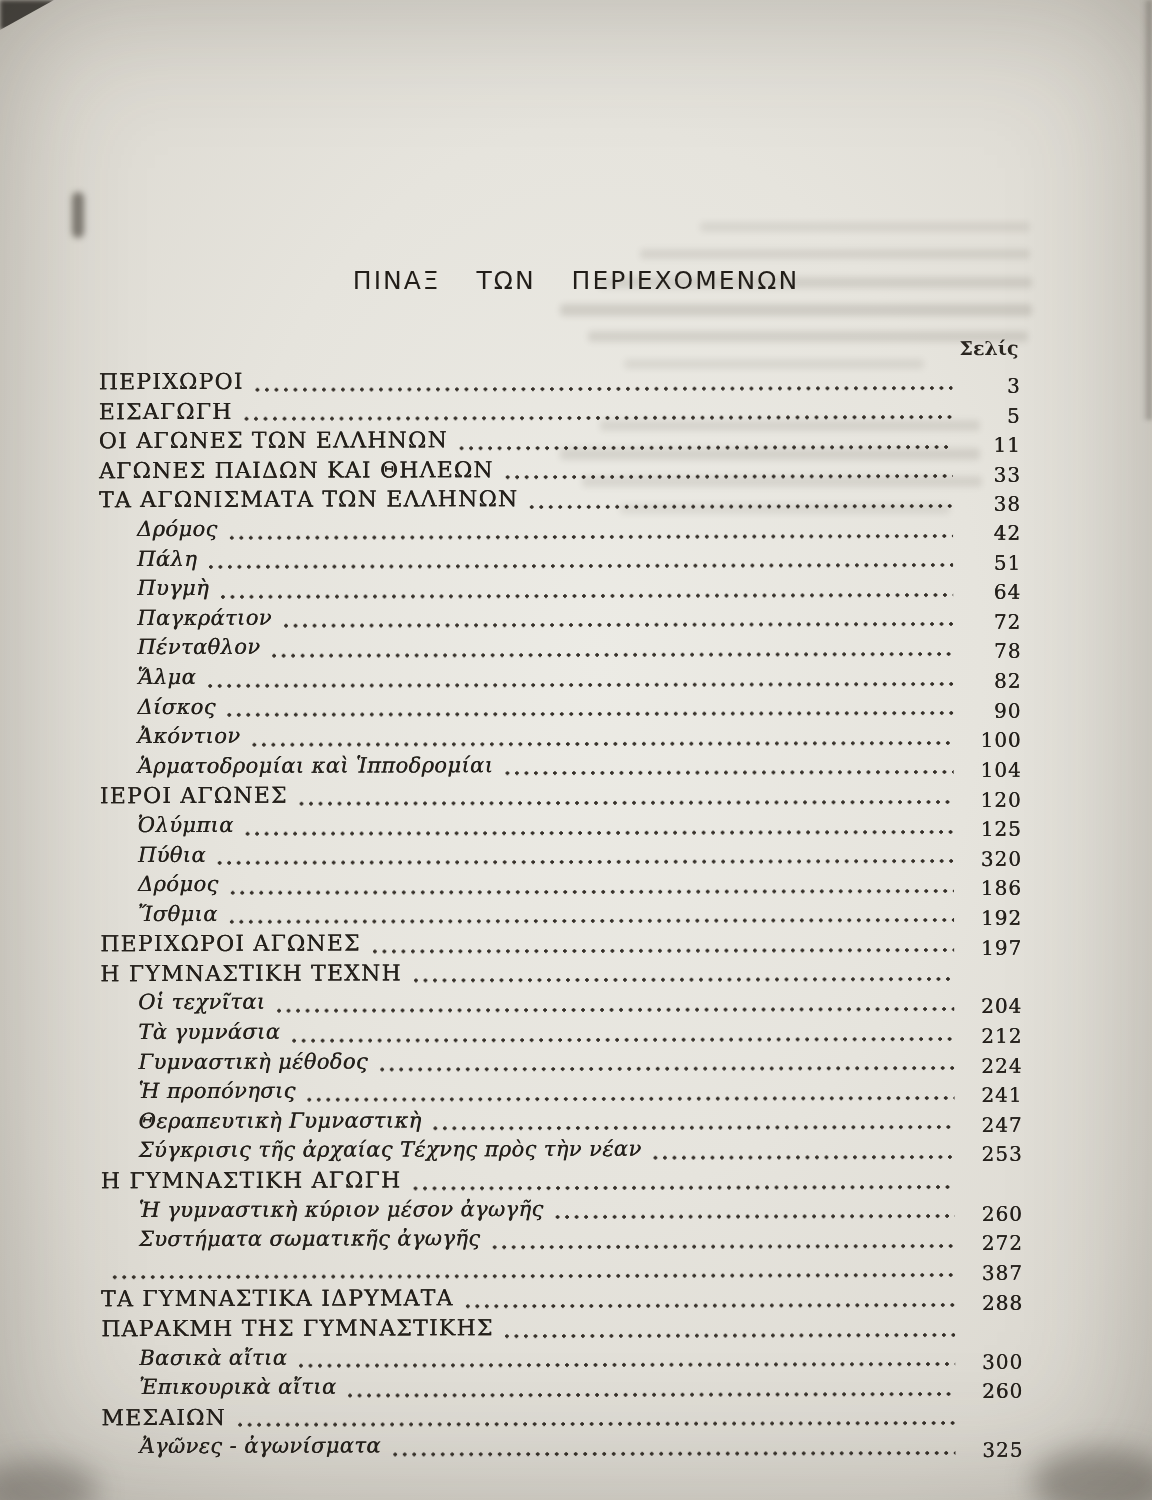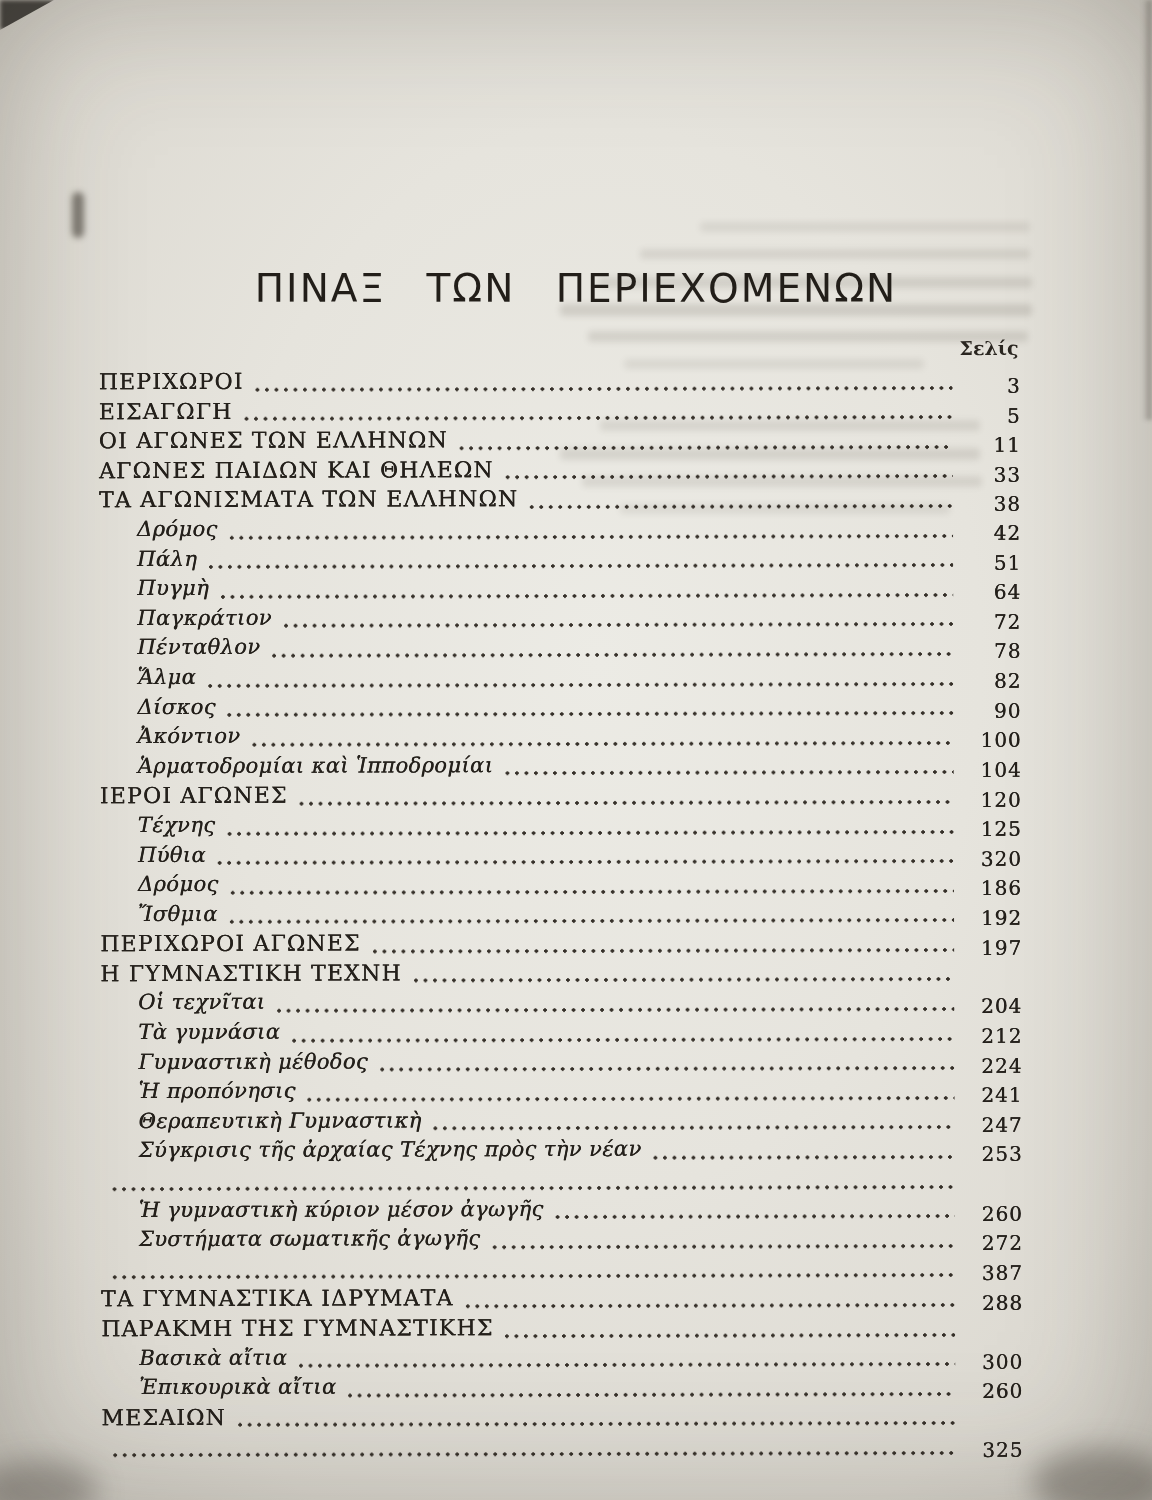--- a/index.html
+++ b/index.html
@@ -42,21 +42,21 @@
   .bleedline{
     background:rgba(70,63,52,1);
     border-radius:4px;filter:blur(3px);
   }
   
   .title{
     position:absolute;left:0;right:0;top:266px;margin:0;
     text-align:center;
     font-family:"DejaVu Sans", sans-serif;
     font-weight:500;
-    font-size:39px;letter-spacing:2px;word-spacing:26px;
+    font-size:25px;letter-spacing:2px;word-spacing:26px;
     color:#221e19;
   }
   
   .toc{
     position:absolute;left:100px;top:338px;width:922px;
     transform:rotate(-0.15deg);
   }
   .col-header{
     height:30px;text-align:right;
     font-size:19px;font-weight:bold;
@@ -193,21 +193,21 @@
     <span class="label">Ἁρματοδρομίαι καὶ Ἱπποδρομίαι</span>
     <span class="dots"></span>
     <span class="num">104</span>
   </div>
         <div class="row lvl0">
     <span class="label">ΙΕΡΟΙ ΑΓΩΝΕΣ</span>
     <span class="dots"></span>
     <span class="num">120</span>
   </div>
         <div class="row lvl1">
-    <span class="label">Τέχνης</span>
+    <span class="label">Ὀλύμπια</span>
     <span class="dots"></span>
     <span class="num">125</span>
   </div>
         <div class="row lvl1">
     <span class="label">Πύθια</span>
     <span class="dots"></span>
     <span class="num">320</span>
   </div>
         <div class="row lvl1">
     <span class="label">Δρόμος</span>
@@ -253,20 +253,21 @@
     <span class="label">Θεραπευτικὴ Γυμναστικὴ</span>
     <span class="dots"></span>
     <span class="num">247</span>
   </div>
         <div class="row lvl1">
     <span class="label">Σύγκρισις τῆς ἀρχαίας Τέχνης πρὸς τὴν νέαν</span>
     <span class="dots"></span>
     <span class="num">253</span>
   </div>
         <div class="row lvl0">
+    <span class="label">Η ΓΥΜΝΑΣΤΙΚΗ ΑΓΩΓΗ</span>
     <span class="dots"></span>
     <span class="num"></span>
   </div>
         <div class="row lvl1">
     <span class="label">Ἡ γυμναστικὴ κύριον μέσον ἀγωγῆς</span>
     <span class="dots"></span>
     <span class="num">260</span>
   </div>
         <div class="row lvl1">
     <span class="label">Συστήματα σωματικῆς ἀγωγῆς</span>
@@ -296,19 +297,20 @@
     <span class="label">Ἐπικουρικὰ αἴτια</span>
     <span class="dots"></span>
     <span class="num">260</span>
   </div>
         <div class="row lvl0">
     <span class="label">ΜΕΣΑΙΩΝ</span>
     <span class="dots"></span>
     <span class="num"></span>
   </div>
         <div class="row lvl1">
+    <span class="label">Ἀγῶνες - ἀγωνίσματα</span>
     <span class="dots"></span>
     <span class="num">325</span>
   </div>
       </div>
   </div>
 
 </div>
 
 </body></html>

